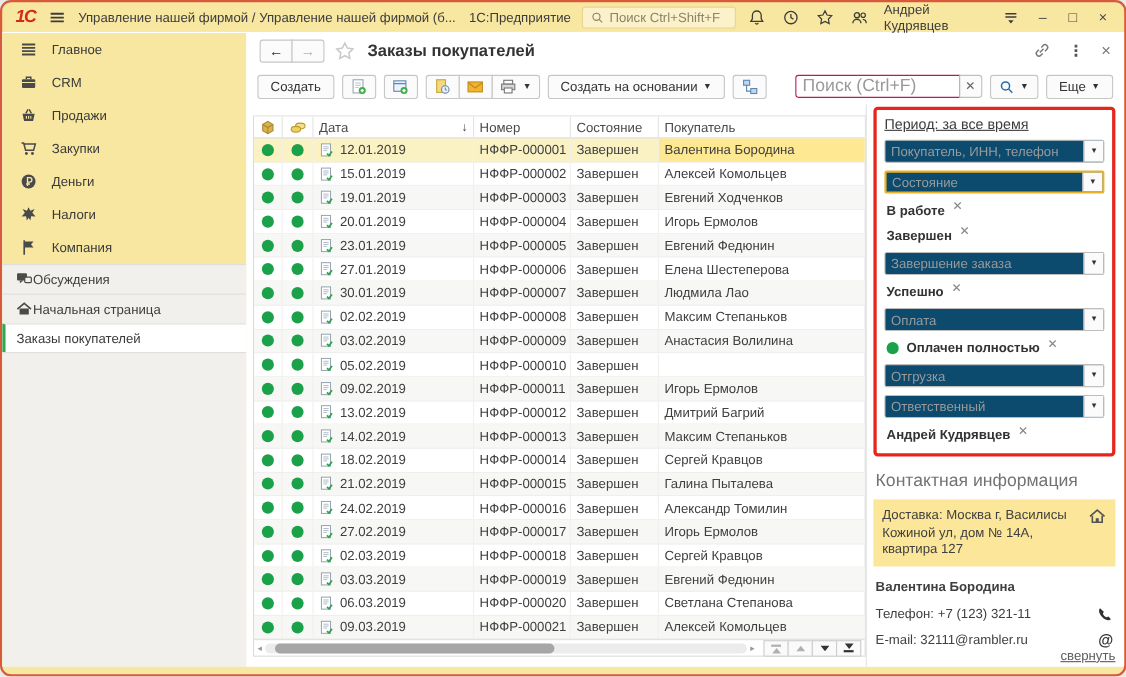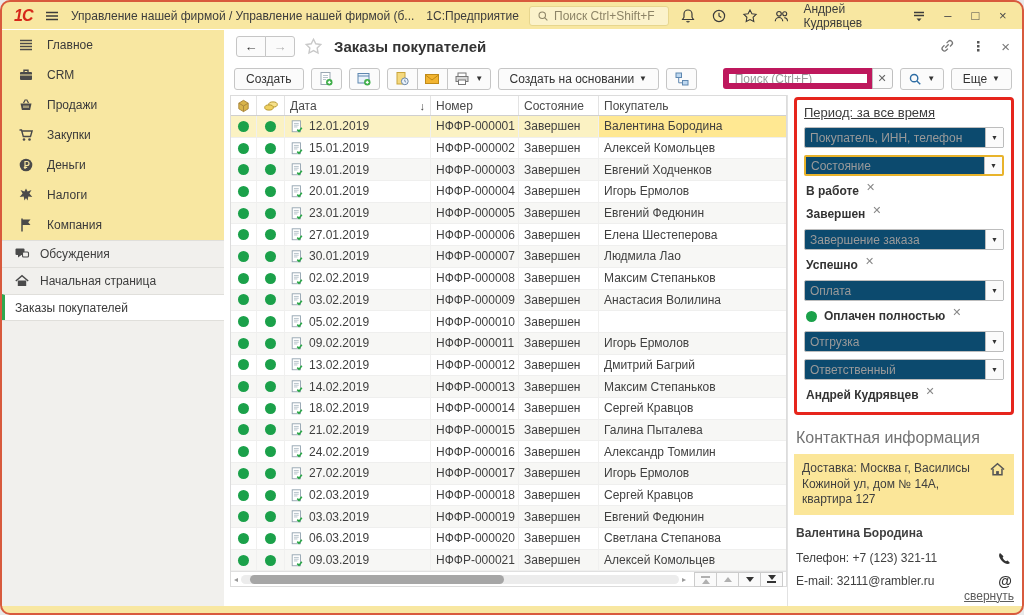--- a/index.html
+++ b/index.html
@@ -17,21 +17,21 @@
   .tb-search { display:flex; align-items:center; gap:5px; background:rgba(255,255,255,.45);
                border:1px solid #e7d68e; border-radius:3px; height:20px; padding:0 7px; width:150px; color:#8d8467; }
   .tb-right { margin-left:auto; display:flex; align-items:center; gap:13px; }
   .tb-user { font-size:12px; color:#3c3c3c; }
   .winctl { font-size:13px; color:#4a4a4a; width:16px; text-align:center; }
   
   .app { display:flex; height:576px; background:#fff;justify-content:flex-end; }
   .sidebar { width:222px; background:#f8e7a1; display:flex; flex-direction:column; flex-shrink:0; }
   .s-item { height:30px; display:flex; align-items:center; gap:13px; padding-left:16px; cursor:default; }
   .s-item span { color:#3a3a3a; }
-  .s-sec { height:27px; background:#f1f0ed; border-top:1px solid #e0dfdb; display:flex; align-items:center; gap:10px; padding-left:12px; }
+  .s-sec { height:27px; background:#f1f0ed; border-top:1px solid #e0dfdb; display:flex; align-items:center; padding-left:12px; }
   .s-tab { height:26px; background:#fff; border-top:1px solid #e0dfdb; border-left:3px solid #2fa84f;
            display:flex; align-items:center; padding-left:10px; color:#3a3a3a; }
   .s-fill { flex:1; background:#f1f0ed; border-top:1px solid #e0dfdb; }
   .main { flex:1; background:#fff; display:flex; flex-direction:column; min-width:0; }
   
   .fhead { height:32px; display:flex; align-items:center; gap:9px; padding:0 12px; }
   .navgrp { display:flex; }
   .navbtn { width:30px; height:21px; border:1px solid #c6c6c6; background:#fbfbfb; display:flex;
             align-items:center; justify-content:center; font-size:13px; color:#333; }
   .navbtn:first-child { border-radius:3px 0 0 3px; }
@@ -45,28 +45,28 @@
   .btn { height:22px; border:1px solid #c6c6c6; border-radius:3px; background:#fbfbfb;
          display:flex; align-items:center; justify-content:center; padding:0 11px; color:#333; white-space:nowrap; }
   .ibtn { width:31px; padding:0; }
   .bgroup { display:flex; }
   .bgroup .btn { border-radius:0; margin-left:-1px; }
   .bgroup .btn:first-child { border-radius:3px 0 0 3px; margin-left:0; }
   .bgroup .btn:last-child { border-radius:0 3px 3px 0; }
   .caret { font-size:8px; color:#333; margin-left:5px; }
   .tb-spacer { flex:1; }
   .search-wrap { display:flex; }
-  .search-input { width:150px; height:21px; border:6px solid #be185d; border-radius:3px 0 0 3px;
-                  padding:0 6px; font-size:12px; color:#333; outline:none; font-family:inherit; }
+  .search-input { width:150px; height:21px; border:1px solid #be185d; border-radius:3px 0 0 3px;
+                  padding:0 6px; font-size:16px; color:#333; outline:none; font-family:inherit; }
   .search-input::placeholder { color:#9a9a9a; }
   .clearx { width:21px; height:21px; border:1px solid #c0c0c0; margin-left:-1px; border-radius:0 3px 3px 0;
             background:#fbfbfb; display:flex; align-items:center; justify-content:center; color:#666; font-size:11px; }
   
   .content { flex:1; display:flex; min-height:0; padding-left:6px; }
-  .table-wrap { width:557px; flex-shrink:0; border:1px solid #dcdcdc; height:fit-content; margin-top:0; }
+  .table-wrap { width:557px; flex-shrink:0; border:1px solid #dcdcdc; height:fit-content; margin-top:10px; }
   .thead { display:flex; height:20px; background:#fff; border-bottom:1px solid #cfcfcf; color:#4a4a4a; }
   .th { display:flex; align-items:center; padding:0 5px; border-right:1px solid #e3e3e3; }
   .td { display:flex; align-items:center; padding:0 5px; border-right:1px solid #f0f0ef; overflow:hidden; white-space:nowrap; }
   .c-ship { width:26px; justify-content:center; padding:0; }
   .c-pay  { width:28px; justify-content:center; padding:0; }
   .c-date { width:146px; gap:5px; }
   .c-num  { width:88px; }
   .c-state{ width:80px; }
   .c-buyer{ flex:1; border-right:none; }
   .sortarrow { margin-left:auto; color:#444; font-size:11px; }

